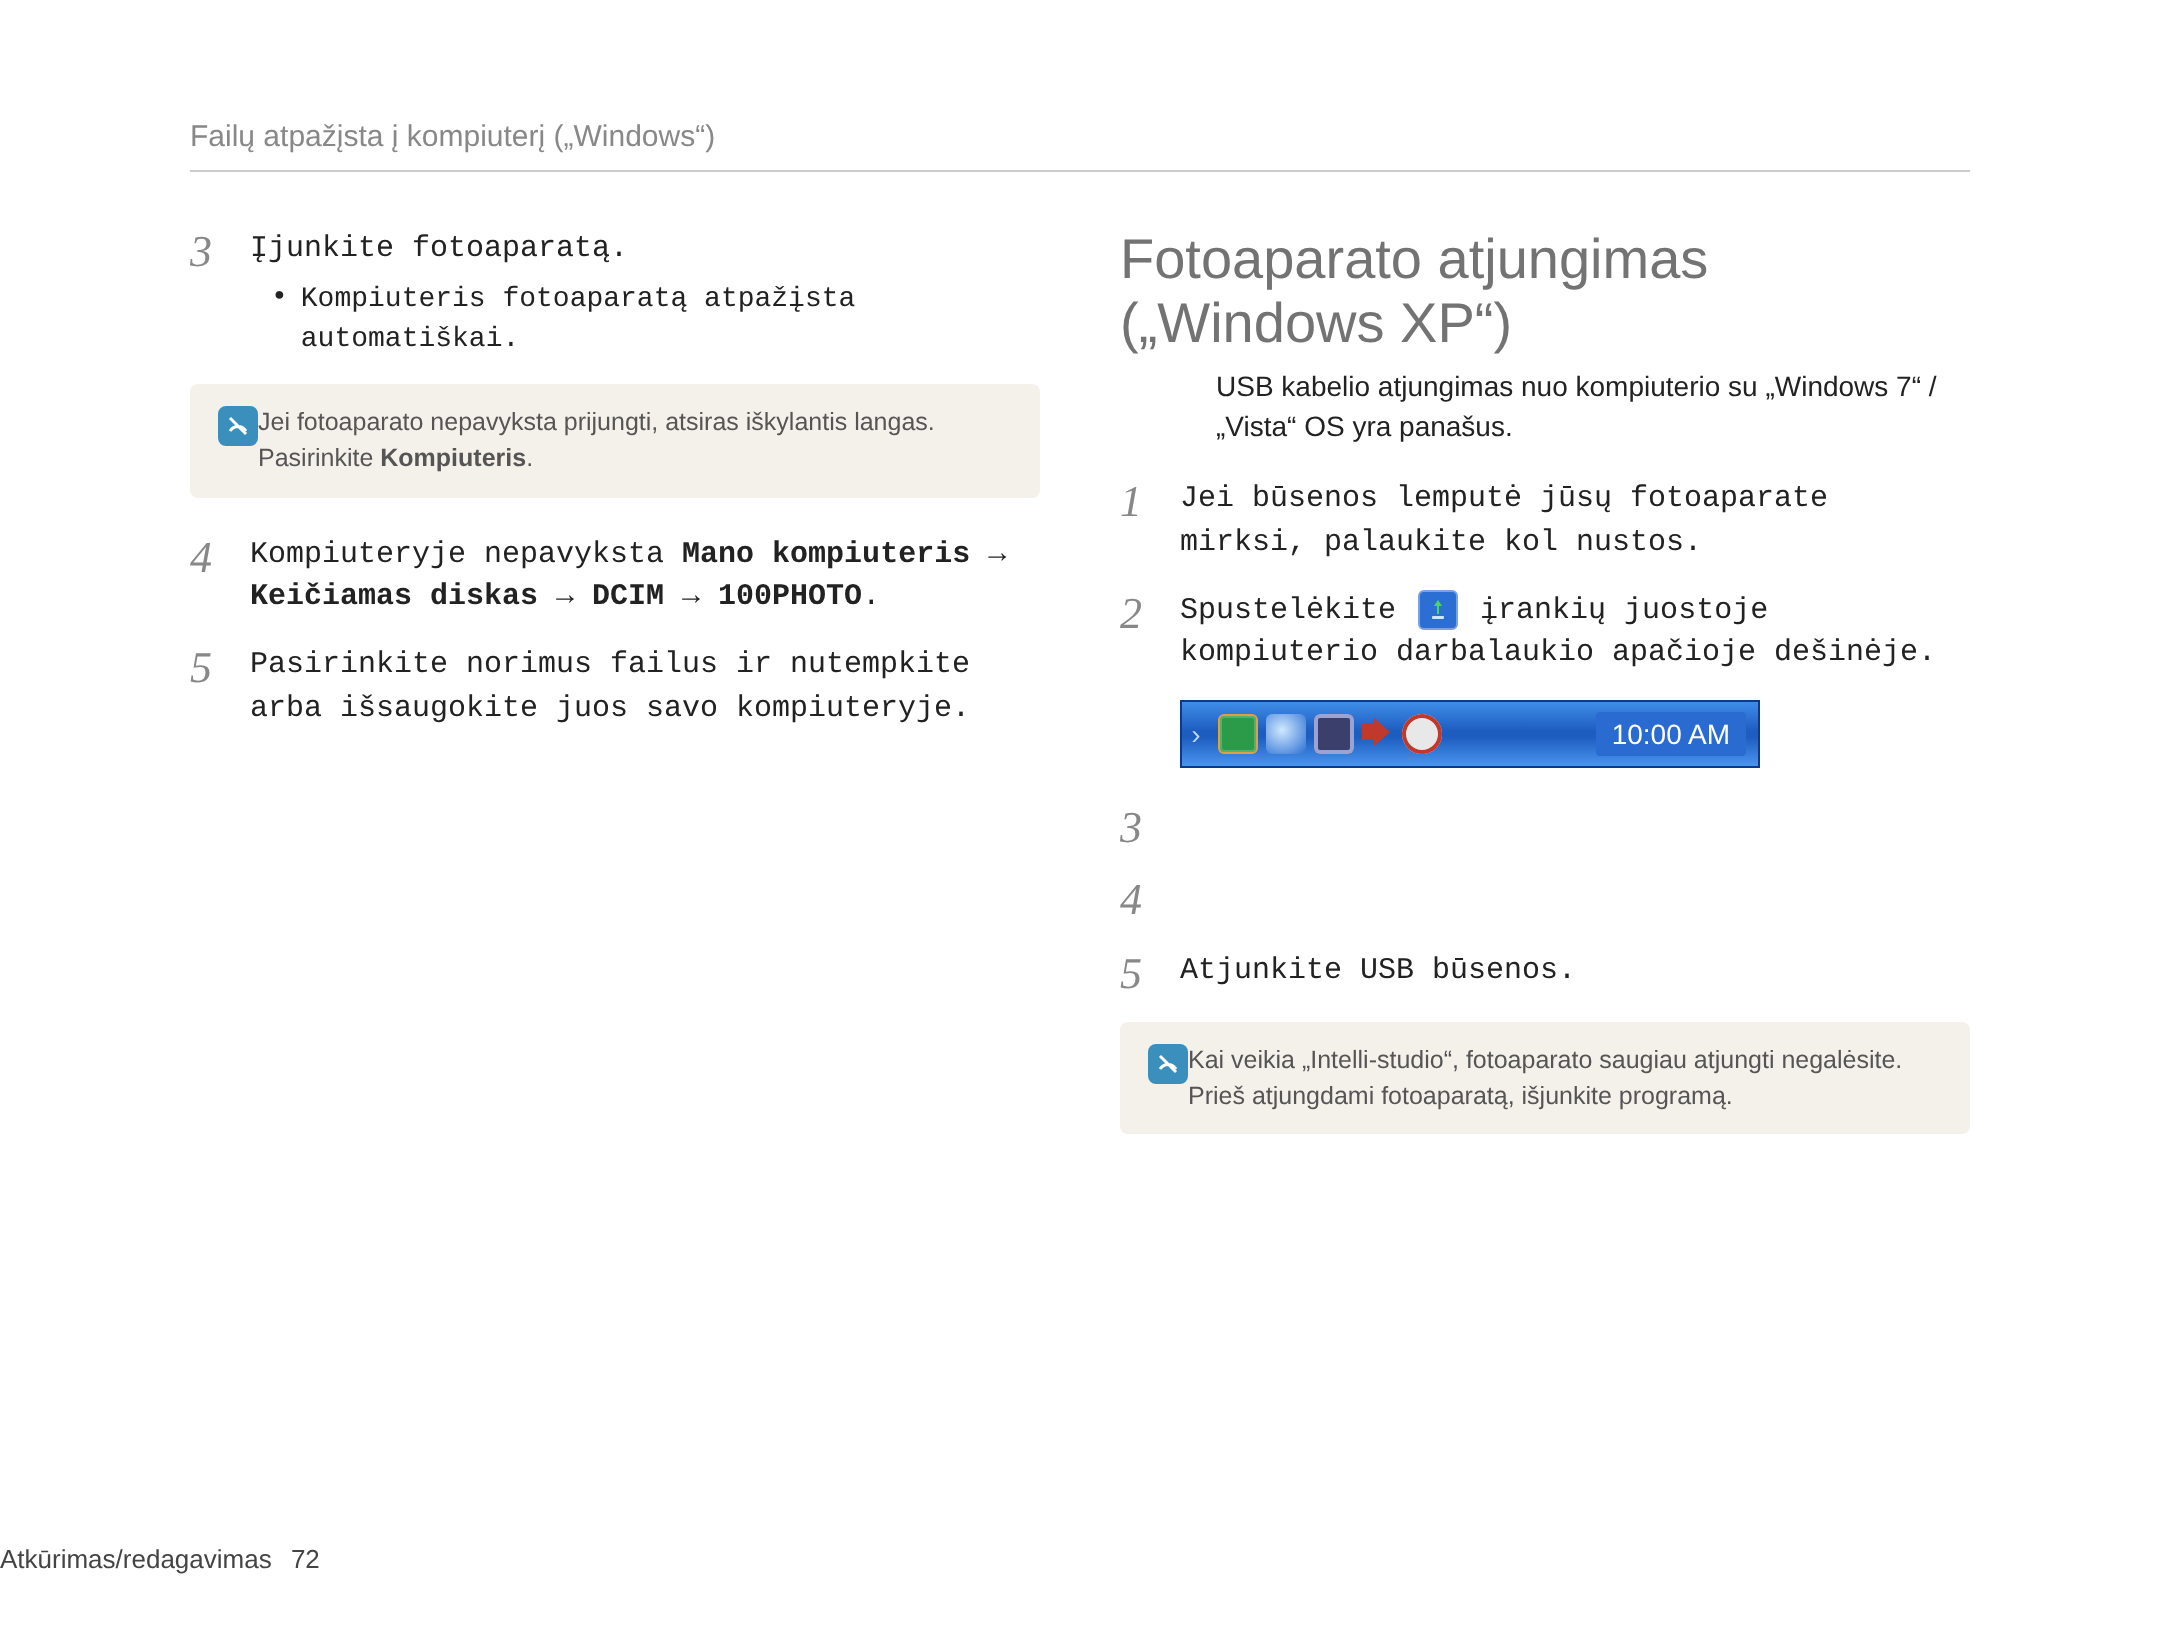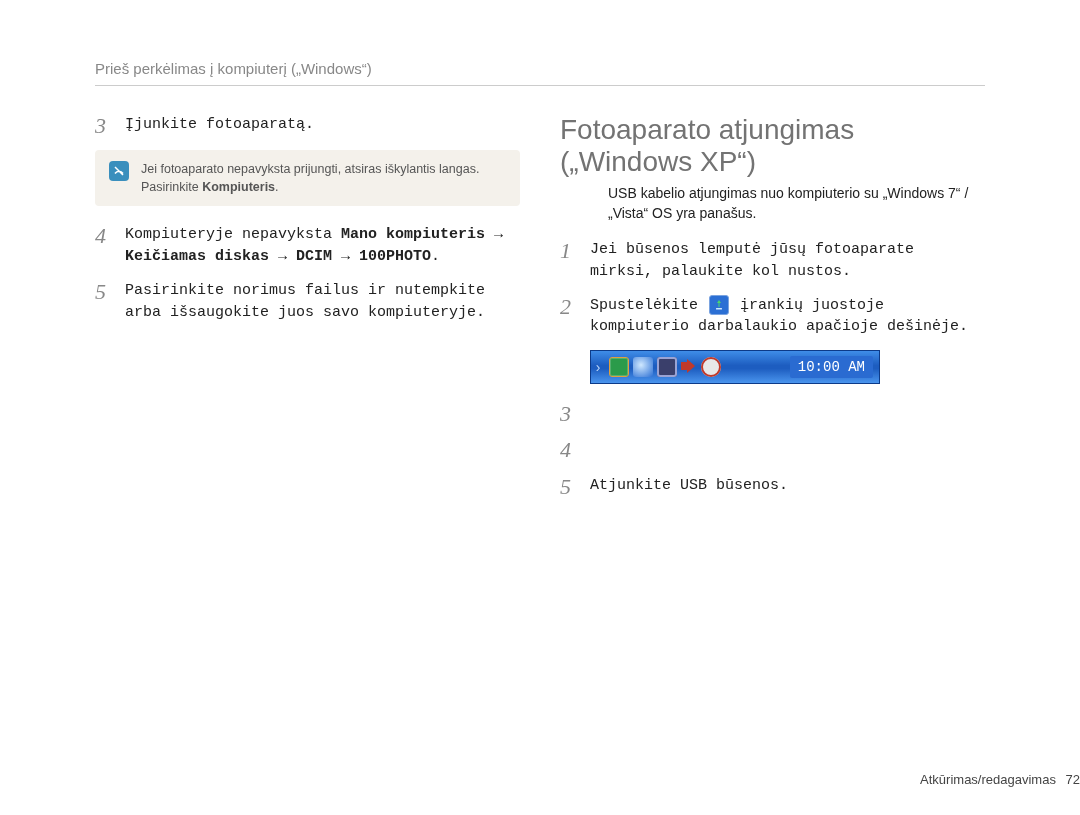--- a/index.html
+++ b/index.html
@@ -52,21 +52,20 @@
     gap: 8px;
   }
   .bullet::before { content: "●"; font-size: 9px; line-height: 1.8; }
   .note-box {
     background: #f4f1eb;
     border-radius: 4px;
     padding: 10px 14px;
     margin: 12px 0 18px 0;
     display: flex;
     align-items: flex-start;
-    gap: 12px;
     font-size: 12.5px;
     color: #555;
     line-height: 1.45;
   }
   .note-icon {
     width: 20px;
     height: 20px;
     border-radius: 4px;
     background: #3a8fbd;
     display: flex;
@@ -131,46 +130,49 @@
   .tb-vol::before{content:"";position:absolute;left:0;top:3px;width:6px;height:8px;background:#c0392b;}
   .tb-vol::after{content:"";position:absolute;left:6px;top:0;width:0;height:0;border-top:7px solid transparent;border-bottom:7px solid transparent;border-left:8px solid #c0392b;}
   .tb-av { background:#e8e8e8; border-radius:50%; box-shadow: inset 0 0 0 2px #c0392b; }
   .tb-spacer { flex:1; }
   .tb-time {
     background:#2a6bd1;
     color:#fff;
     font-size:14px;
     padding:3px 8px;
     border-radius:2px;
-    font-family: Liberation Mono, monospace;
+    font-family: Liberation Sans, sans-serif;
   }
   .footer {
     position: absolute;
     bottom: 28px;
     left: 0; right: 0;
-    text-align: right;
+    text-align: left;
     font-size: 13px;
     color: #444;
   }
   .footer .pg { margin-left: 6px; }
   b { font-weight: bold; }
 </style>
 </head>
 <body>
 
-<div class="header">Prieš perkėlimas į kompiuterį („Windows“)</div>
+<div class="header">Failų atpažįsta į kompiuterį („Windows“)</div>
 
 <div class="columns">
 
   <div class="col">
 
     <div class="step">
       <div class="step-num">3</div>
       <div class="step-body">
         <span>Įjunkite fotoaparatą.</span>
+        <div class="bullet">
+          <span>Kompiuteris fotoaparatą atpažįsta automatiškai.</span>
+        </div>
       </div>
     </div>
 
     <div class="note-box">
       <div class="note-icon">
         <svg viewBox="0 0 24 24" fill="none" stroke="#fff" stroke-width="3">
             <path d="M4 4l16 16M4 17c4-6 12-6 16 0"></path>
           </svg>
       </div>
       <div>
@@ -232,20 +234,28 @@
 
     <div class="step">
       <div class="step-num">4</div>
     </div>
 
     <div class="step">
       <div class="step-num">5</div>
       <div class="step-body">Atjunkite USB būsenos.</div>
     </div>
 
+    <div class="note-box">
+      <div class="note-icon">
+        <svg viewBox="0 0 24 24" fill="none" stroke="#fff" stroke-width="3">
+            <path d="M4 4l16 16M4 17c4-6 12-6 16 0"></path>
+          </svg>
+      </div>
+      <div>Kai veikia „Intelli-studio“, fotoaparato saugiau atjungti negalėsite. Prieš atjungdami fotoaparatą, išjunkite programą.</div>
+    </div>
 
   </div>
 </div>
 
 <div class="footer">
   <span>Atkūrimas/redagavimas</span>
   <span class="pg">72</span>
 </div>
 
 </body></html>

